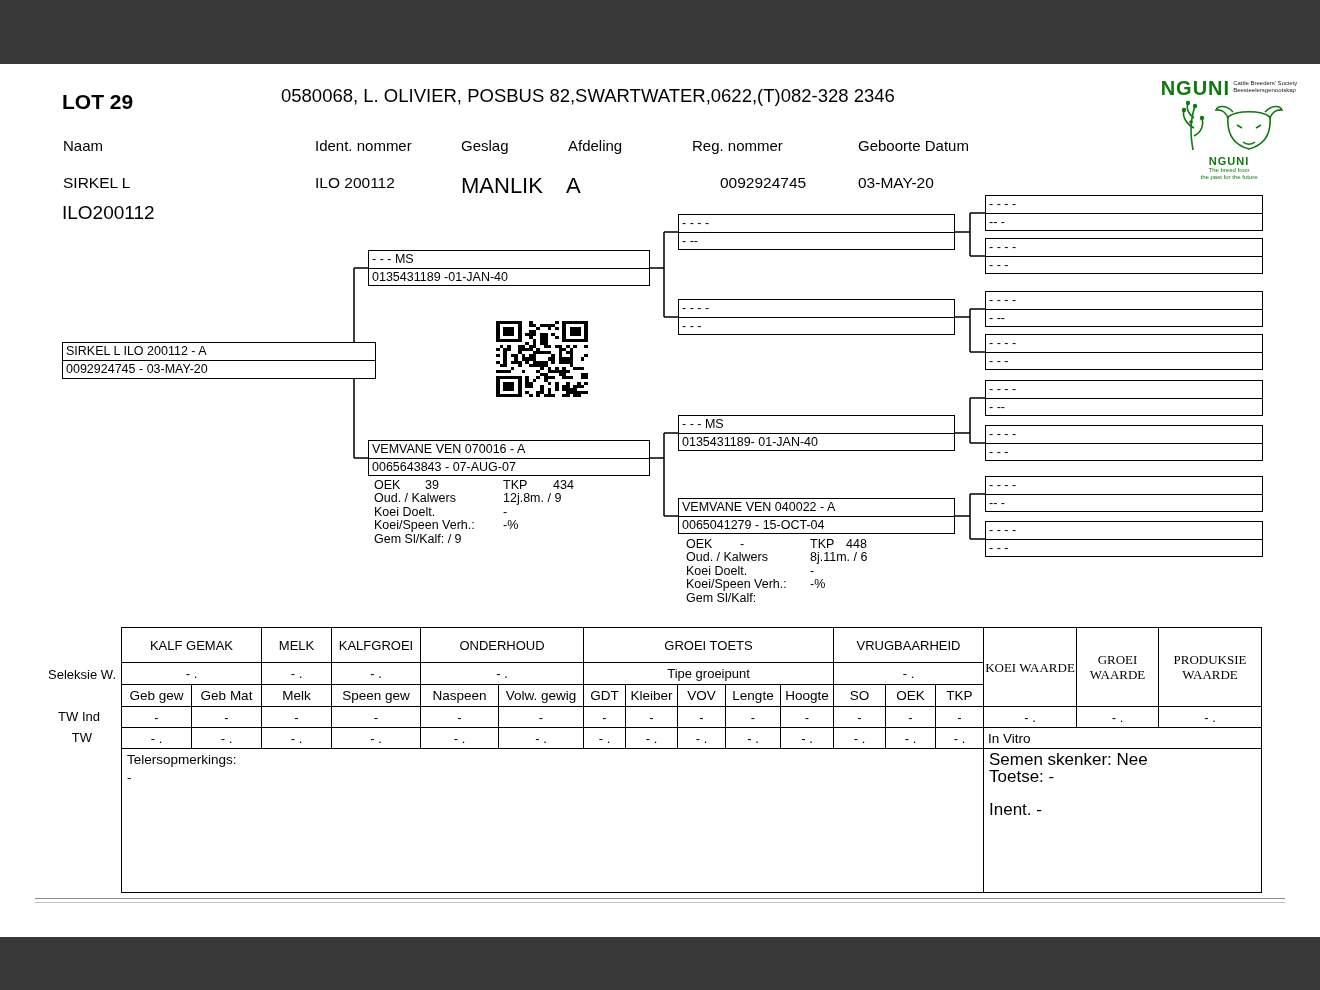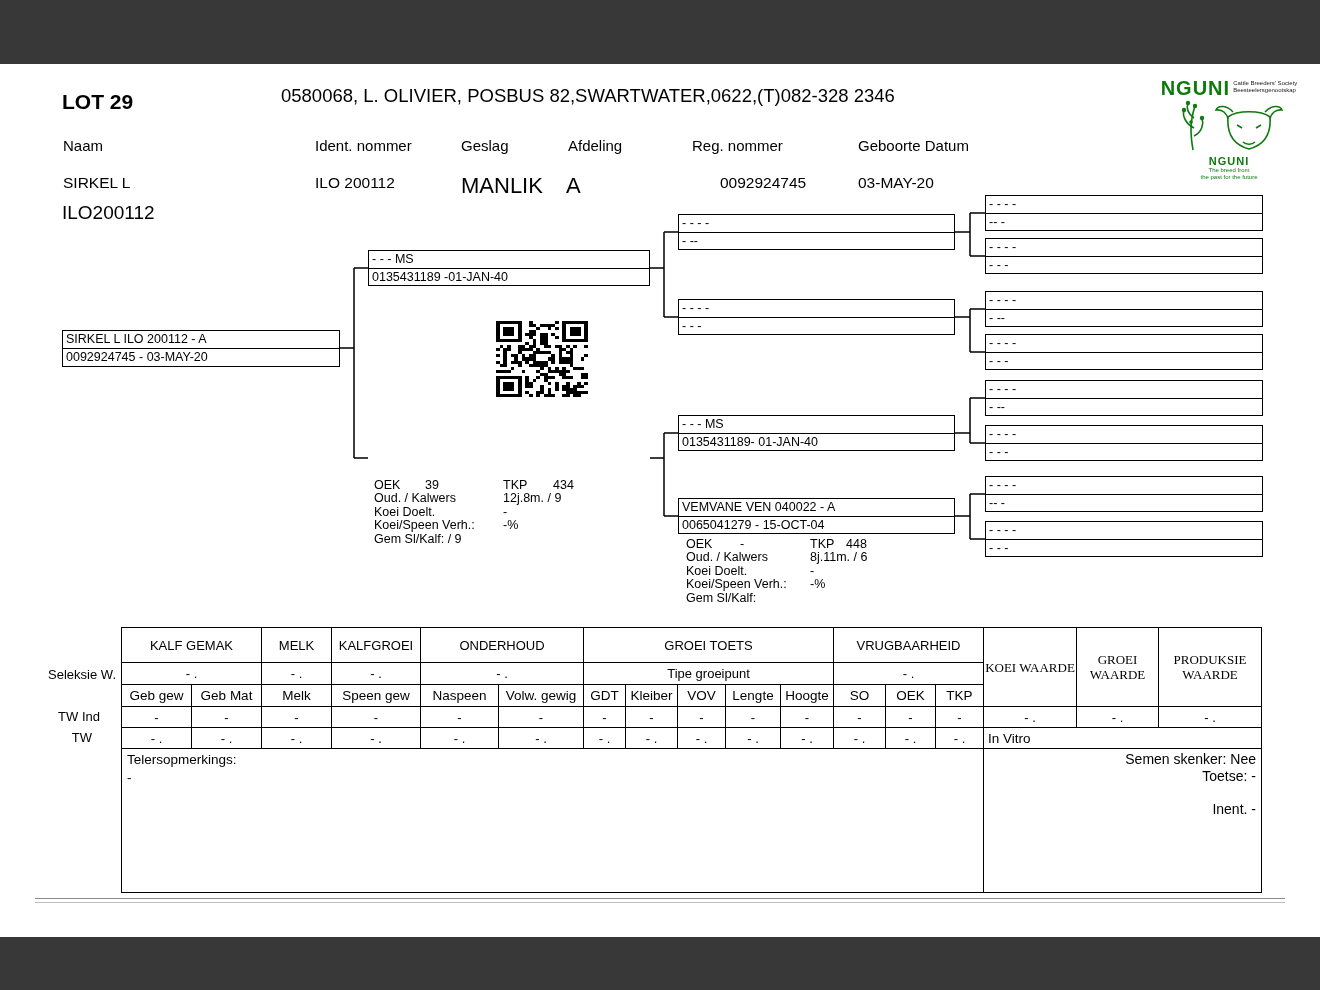--- a/index.html
+++ b/index.html
@@ -22,21 +22,21 @@
 
   .conn { position:absolute; left:0; top:0; pointer-events:none; }
 
   table.perf { position:absolute; left:121px; top:627px; border-collapse:collapse; table-layout:fixed; background:#fff; }
   .perf th, .perf td { border:1px solid #000; font-weight:normal; font-size:13px;
                        text-align:center; vertical-align:middle; padding:0; overflow:hidden; }
   .perf .subhdr th { font-size:13.5px; }
   .perf .rh { font-size:13px; line-height:15px; white-space:normal;font-family:Liberation Serif, serif; }
   .perf td.invitro { text-align:left; padding-left:4px; font-size:13.5px; }
   .perf td.remarks { text-align:left; vertical-align:top; padding:2px 5px; font-size:13.5px; line-height:18px; white-space:normal; }
-  .perf td.info    { text-align:right; vertical-align:top; padding:2px 5px; font-size:14px; line-height:17px; white-space:normal; }
+  .perf td.info    { text-align:left; vertical-align:top; padding:2px 5px; font-size:17px; line-height:17px; white-space:normal; }
   .perf td.info .inent { margin-top:16px; }
 
   .rowlabel { position:absolute; font-size:13px; text-align:right; }
 
   .logo { position:absolute; left:1111px; top:78px; width:140px; height:106px; text-align:center;margin-left:48px; }
   .logo-top { display:flex; align-items:flex-start; justify-content:center; gap:3px; }
   .logo-brand { font-size:20px; font-weight:bold; letter-spacing:1px; line-height:20px; }
   .logo-soc { display:flex; flex-direction:column; text-align:left; font-size:6px; line-height:7px; color:#222; padding-top:2px; }
   .logo-brand-sm { font-size:11px; font-weight:bold; letter-spacing:1px; line-height:11px; }
   .logo-tag { font-size:6px; line-height:7px; }
@@ -111,27 +111,31 @@
   <svg class="conn" width="1320" height="990">
     <path d="M340 348 H354 M354 268 V458 M354 268 H368 M354 458 H368
              M650 268 H664 M664 232 V317 M664 232 H678 M664 317 H678
              M650 458 H664 M664 433 V516 M664 433 H678 M664 516 H678
              M955 232 H970 M970 213 V256 M970 213 H985 M970 256 H985
              M955 317 H970 M970 309 V352 M970 309 H985 M970 352 H985
              M955 433 H970 M970 398 V443 M970 398 H985 M970 443 H985
              M955 516 H970 M970 494 V539 M970 494 H985 M970 539 H985" stroke="#000" stroke-width="1.5" fill="none"></path>
   </svg>
 
-  <div class="pbox" style="left:62px;top:330px;width:278px;height:37px">
+  <div class="pbox" style="left:62px;top:342px;width:314px;height:37px">
     <div class="l1">SIRKEL L ILO 200112 - A</div>
     <div class="l2">0092924745 - 03-MAY-20</div>
   </div>
   <div class="pbox" style="left:368px;top:250px;width:282px;height:36px">
     <div class="l1">- - - MS</div>
     <div class="l2">0135431189 -01-JAN-40</div>
+  </div>
+  <div class="pbox" style="left:368px;top:440px;width:282px;height:36px">
+    <div class="l1">VEMVANE VEN 070016 - A</div>
+    <div class="l2">0065643843 - 07-AUG-07</div>
   </div>
 
   <div class="pbox" style="left:678px;top:214px;width:277px;height:36px">
     <div class="l1">- - - -</div>
     <div class="l2">- --</div>
   </div>
   <div class="pbox" style="left:678px;top:299px;width:277px;height:36px">
     <div class="l1">- - - -</div>
     <div class="l2">- - -</div>
   </div>

